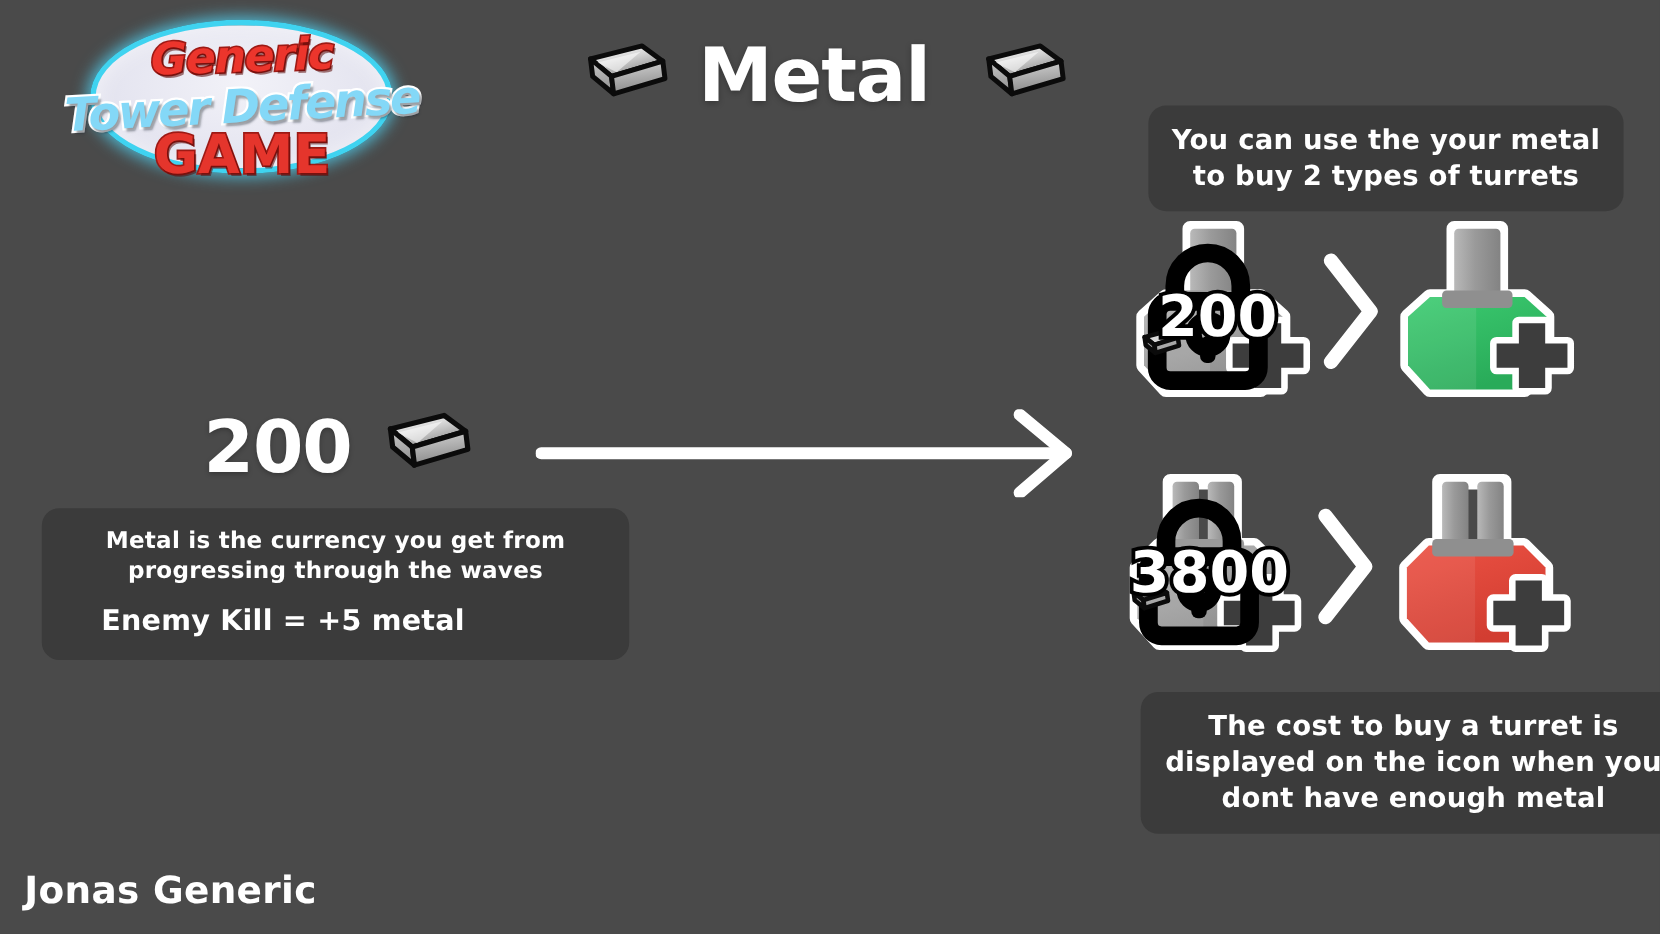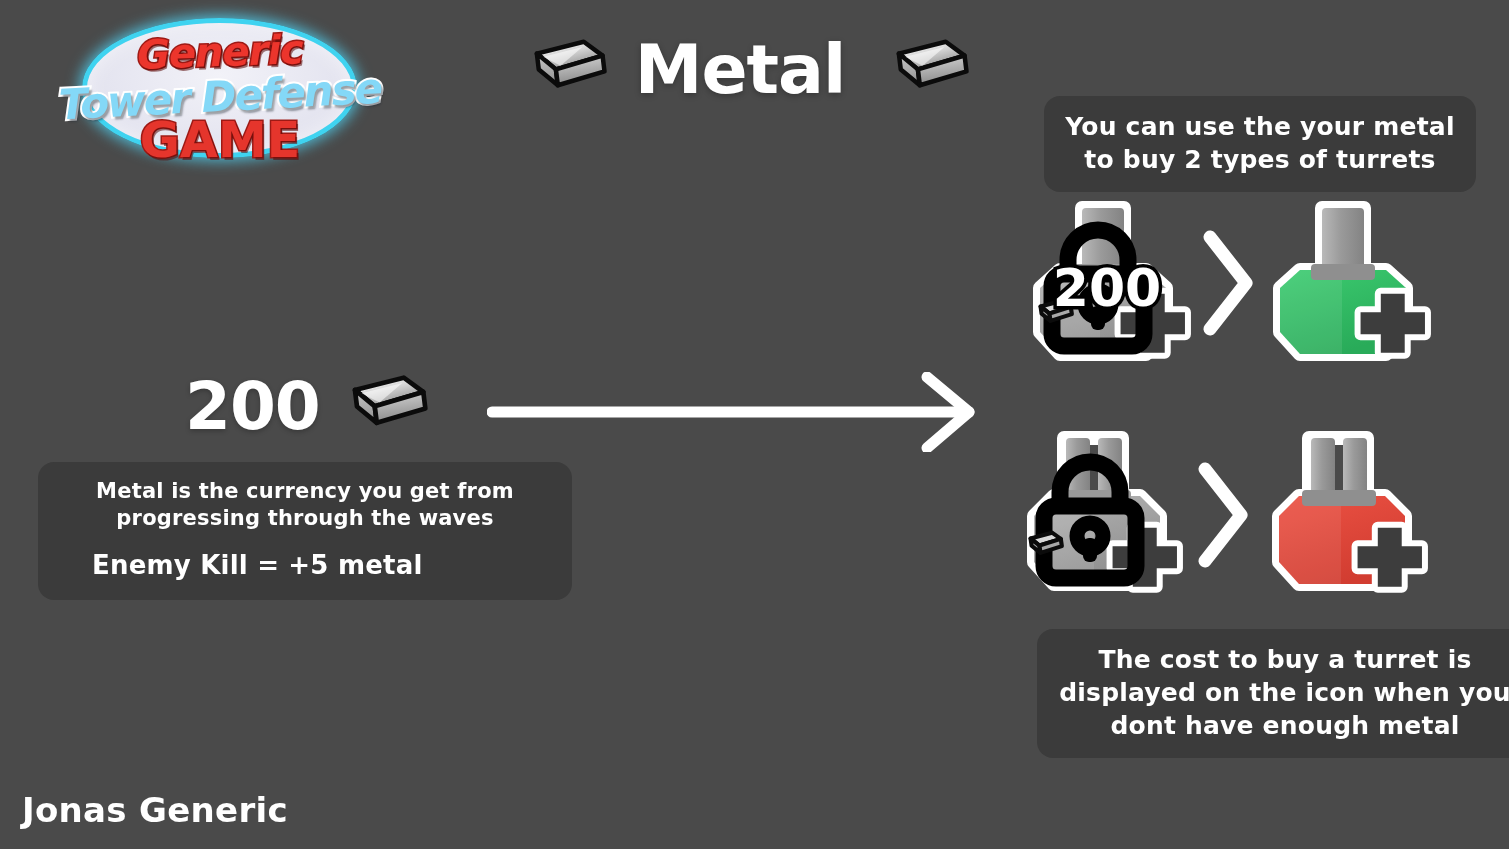--- a/index.html
+++ b/index.html
@@ -403,20 +403,21 @@
           <rect x="32" y="86" width="92" height="72" rx="12" fill="none" stroke="#000000" stroke-width="17"></rect>
           <circle cx="78" cy="116" r="13" fill="none" stroke="#000000" stroke-width="15"></circle>
           <rect x="71" y="118" width="14" height="24" rx="6" fill="#000000"></rect>
         </g>
         <g transform="translate(4,114) scale(0.46) rotate(-8)">
           <path d="M30 14 L78 8 L95 24 L47 32 Z" fill="#d8d8d8" stroke="#0b0b0b" stroke-width="9" stroke-linejoin="round"></path>
           <path d="M30 14 L47 32 L47 48 L30 30 Z" fill="#a8a8a8" stroke="#0b0b0b" stroke-width="9" stroke-linejoin="round"></path>
           <path d="M47 32 L95 24 L95 40 L47 48 Z" fill="#a8a8a8" stroke="#0b0b0b" stroke-width="9" stroke-linejoin="round"></path>
         </g>
       </svg>
+      <span class="cost-label">3800</span>
     </div>
 
     <span class="chev">
       <svg width="66" height="120" viewBox="0 0 66 120">
         <polyline points="16,14 52,60 16,106" fill="none" stroke="#ffffff" stroke-width="13" stroke-linecap="round" stroke-linejoin="round"></polyline>
       </svg>
     </span>
 
     <div class="turret-icon">
       <svg width="175" height="190" viewBox="0 0 175 190">

